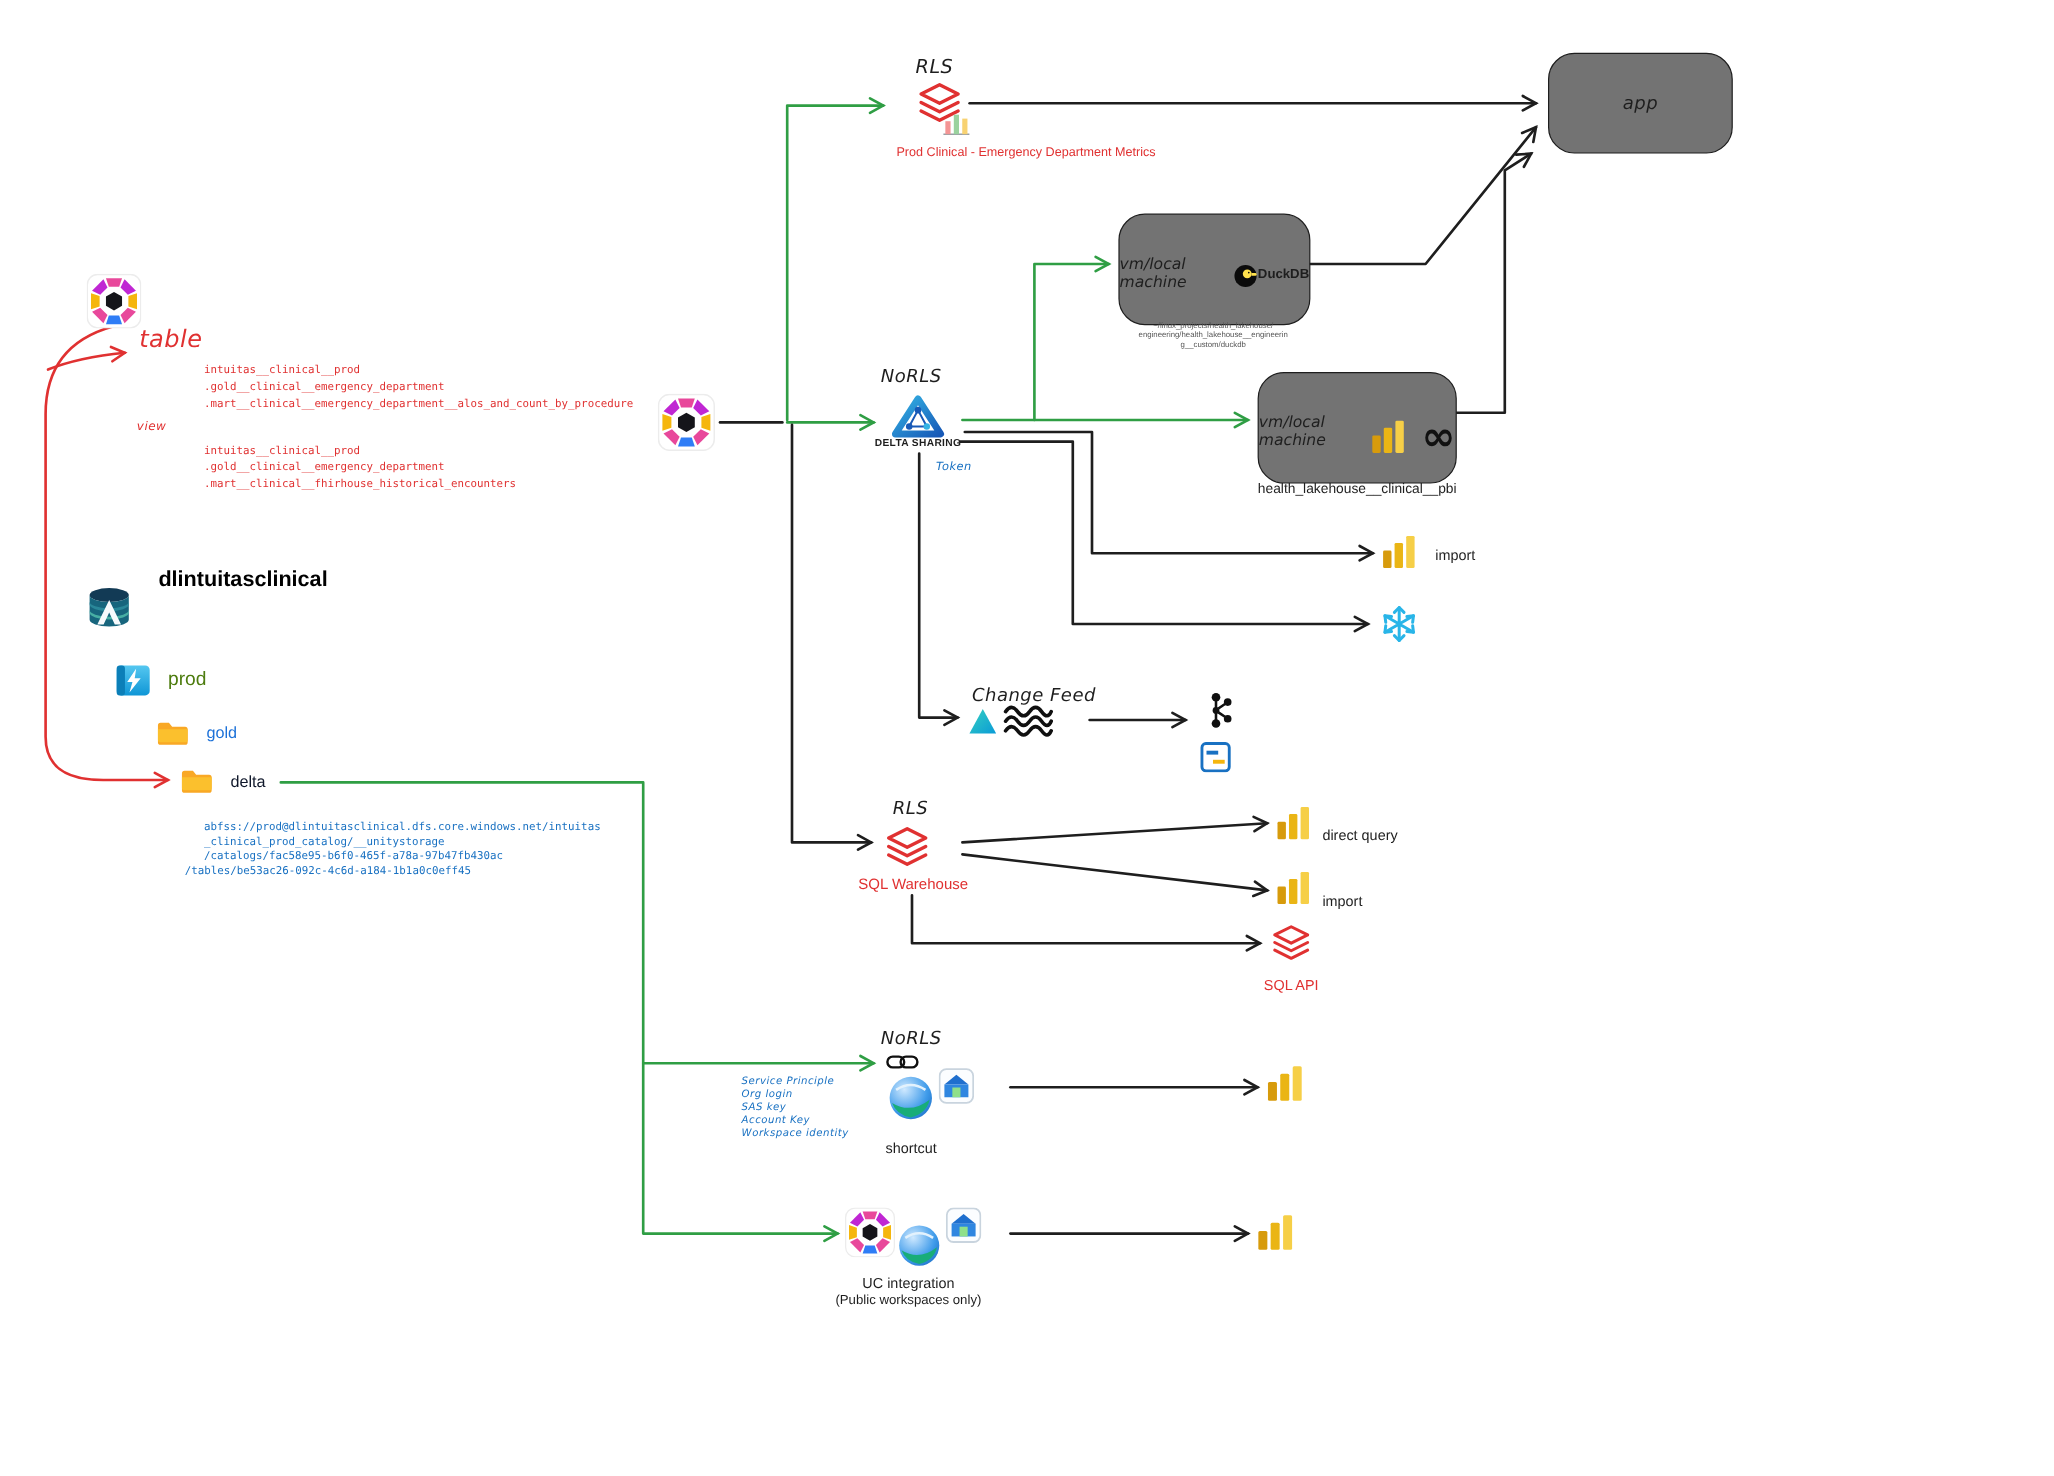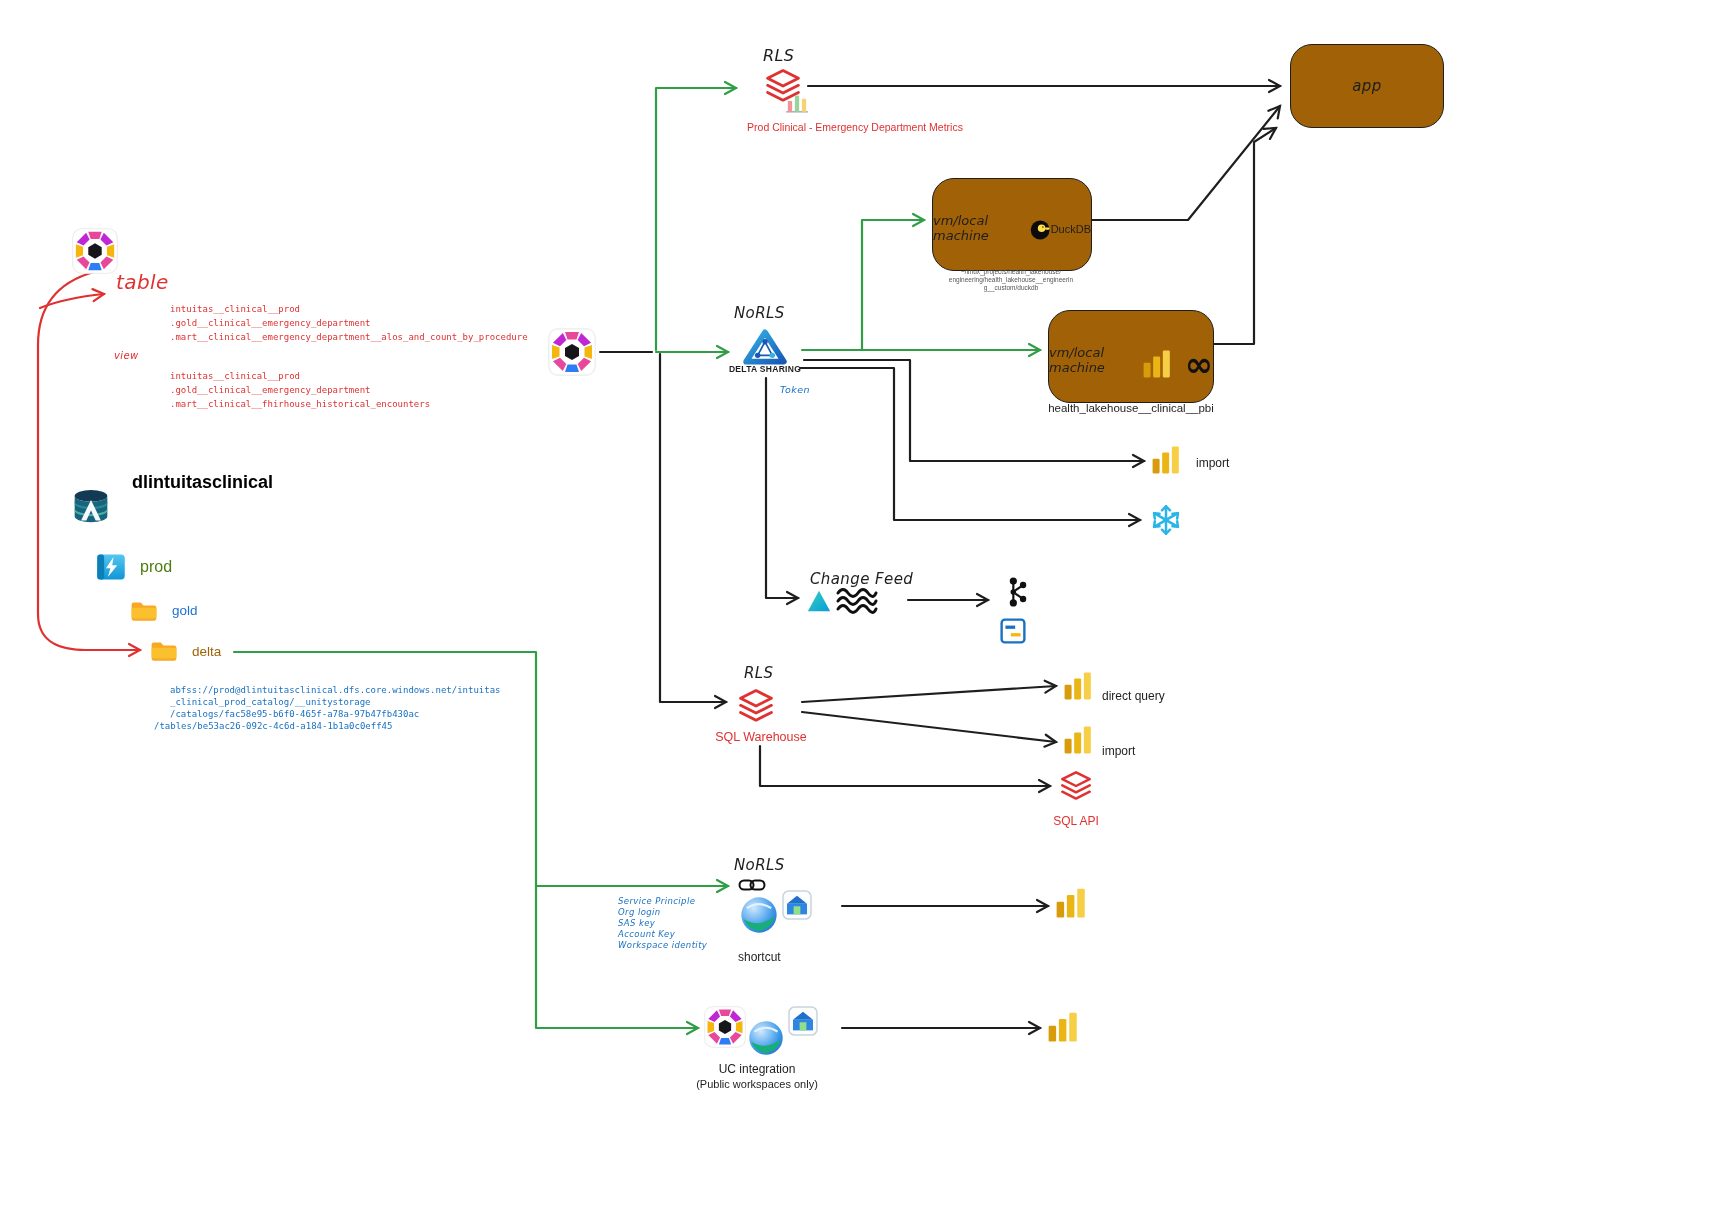--- a/index.html
+++ b/index.html
@@ -2,22 +2,22 @@
 <html><head>
 <meta charset="utf-8">
 <style>
   html,body{margin:0;padding:0;background:#fff;}
   #canvas{position:relative;width:1712px;height:1230px;background:#ffffff;overflow:hidden;
           font-family:"Liberation Sans",sans-serif;color:#1e1e1e;}
   #wires{position:absolute;left:0;top:0;z-index:0;}
   .node{position:absolute;z-index:2;white-space:nowrap;}
   .hand{font-family:"DejaVu Sans",sans-serif;font-style:italic;letter-spacing:.4px;}
   .mono{font-family:"DejaVu Sans Mono",monospace;}
-  .red{color:#e03131;} .blue{color:#1971c2;} .green{color:#a16207;} .ink{color:#1e1e1e;}
-  .box{position:absolute;z-index:2;background:#a16207;border:1.8px solid #1e1e1e;border-radius:22px;}
+  .red{color:#e03131;} .blue{color:#1971c2;} .green{color:#0f172a;} .ink{color:#1e1e1e;}
+  .box{position:absolute;z-index:2;background:#737373;border:1.8px solid #1e1e1e;border-radius:22px;}
   .vm{display:flex;flex-direction:row;align-items:center;padding-top:7px;}
   .vm-title{font-family:"DejaVu Sans",sans-serif;font-style:italic;font-size:13px;}
   .center{text-align:center;white-space:normal;}
   .tiny{font-size:6.5px;color:#555;line-height:8px;}
   .codeline{line-height:13px;font-size:9px;margin-top:24px;}
   .codeline-b{line-height:12px;font-size:9px;}
   .infinity{font-family:"DejaVu Sans",sans-serif;font-weight:bold;font-size:34px;line-height:30px;color:#111;}
 </style>
 </head>
 <body>
@@ -282,21 +282,21 @@
 
 <div class="box" style="left:1290px;top:44px;width:152px;height:82px;display:flex;align-items:center;justify-content:center">
   <span class="hand ink" style="font-size:15px">app</span>
 </div>
 
 <div class="box vm" style="left:932px;top:178px;width:158px;height:84px">
   <div class="vm-title">vm/local machine</div>
   <svg style="margin-top:4px" width="24" height="24">
         <use href="#sym-duckdb"></use>
       </svg>
-  <div style="font-size:11px;font-weight:normal;margin-top:2px">DuckDB</div>
+  <div style="font-size:11px;font-weight:bold;margin-top:2px">DuckDB</div>
 </div>
 <div class="node tiny center" style="left:940px;top:268px;width:142px">~/linux_projects/health_lakehouse/</div>
 <div class="node tiny center" style="left:940px;top:276px;width:142px">engineering/health_lakehouse__engineerin</div>
 <div class="node tiny center" style="left:940px;top:284px;width:142px">g__custom/duckdb</div>
 
 <div class="node hand ink" style="left:734px;top:304px;font-size:15px">NoRLS</div>
 <svg class="node" style="left:742px;top:328px" width="46" height="38">
       <use href="#sym-ds-logo"></use>
     </svg>
 <div class="node center" style="left:722px;top:364px;width:86px;font-size:8.5px;font-weight:bold;letter-spacing:.3px">DELTA SHARING</div>

